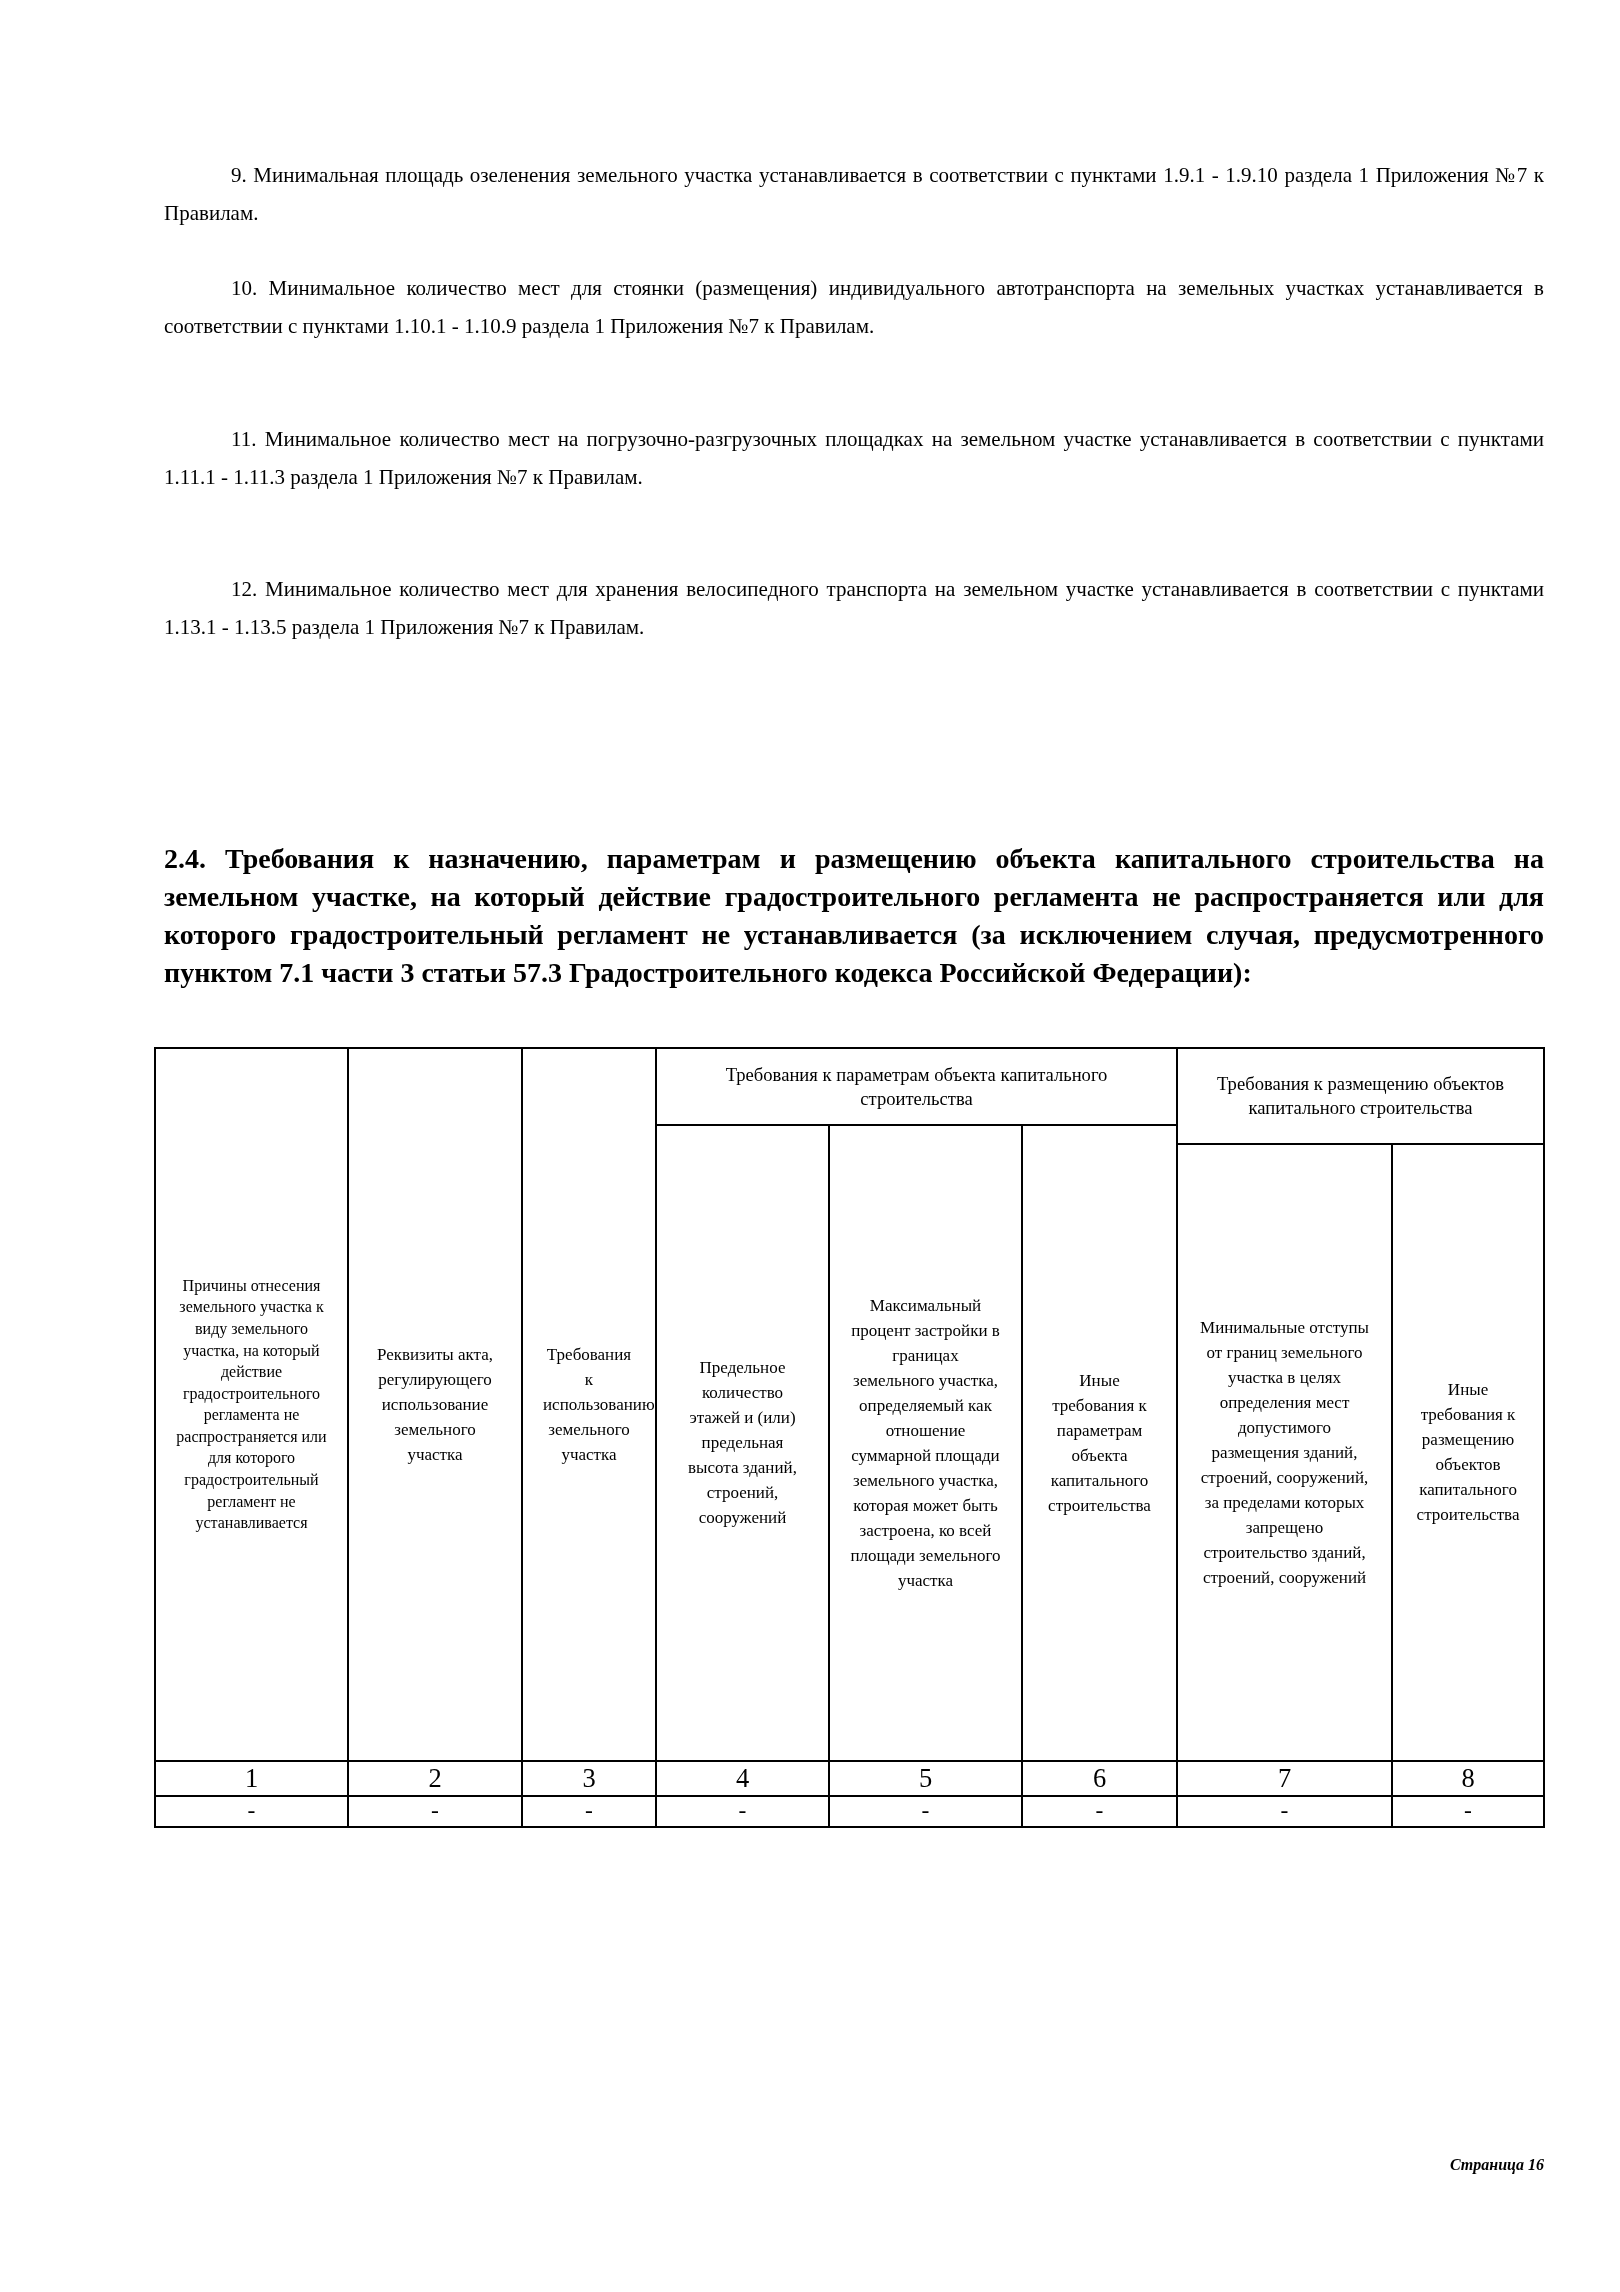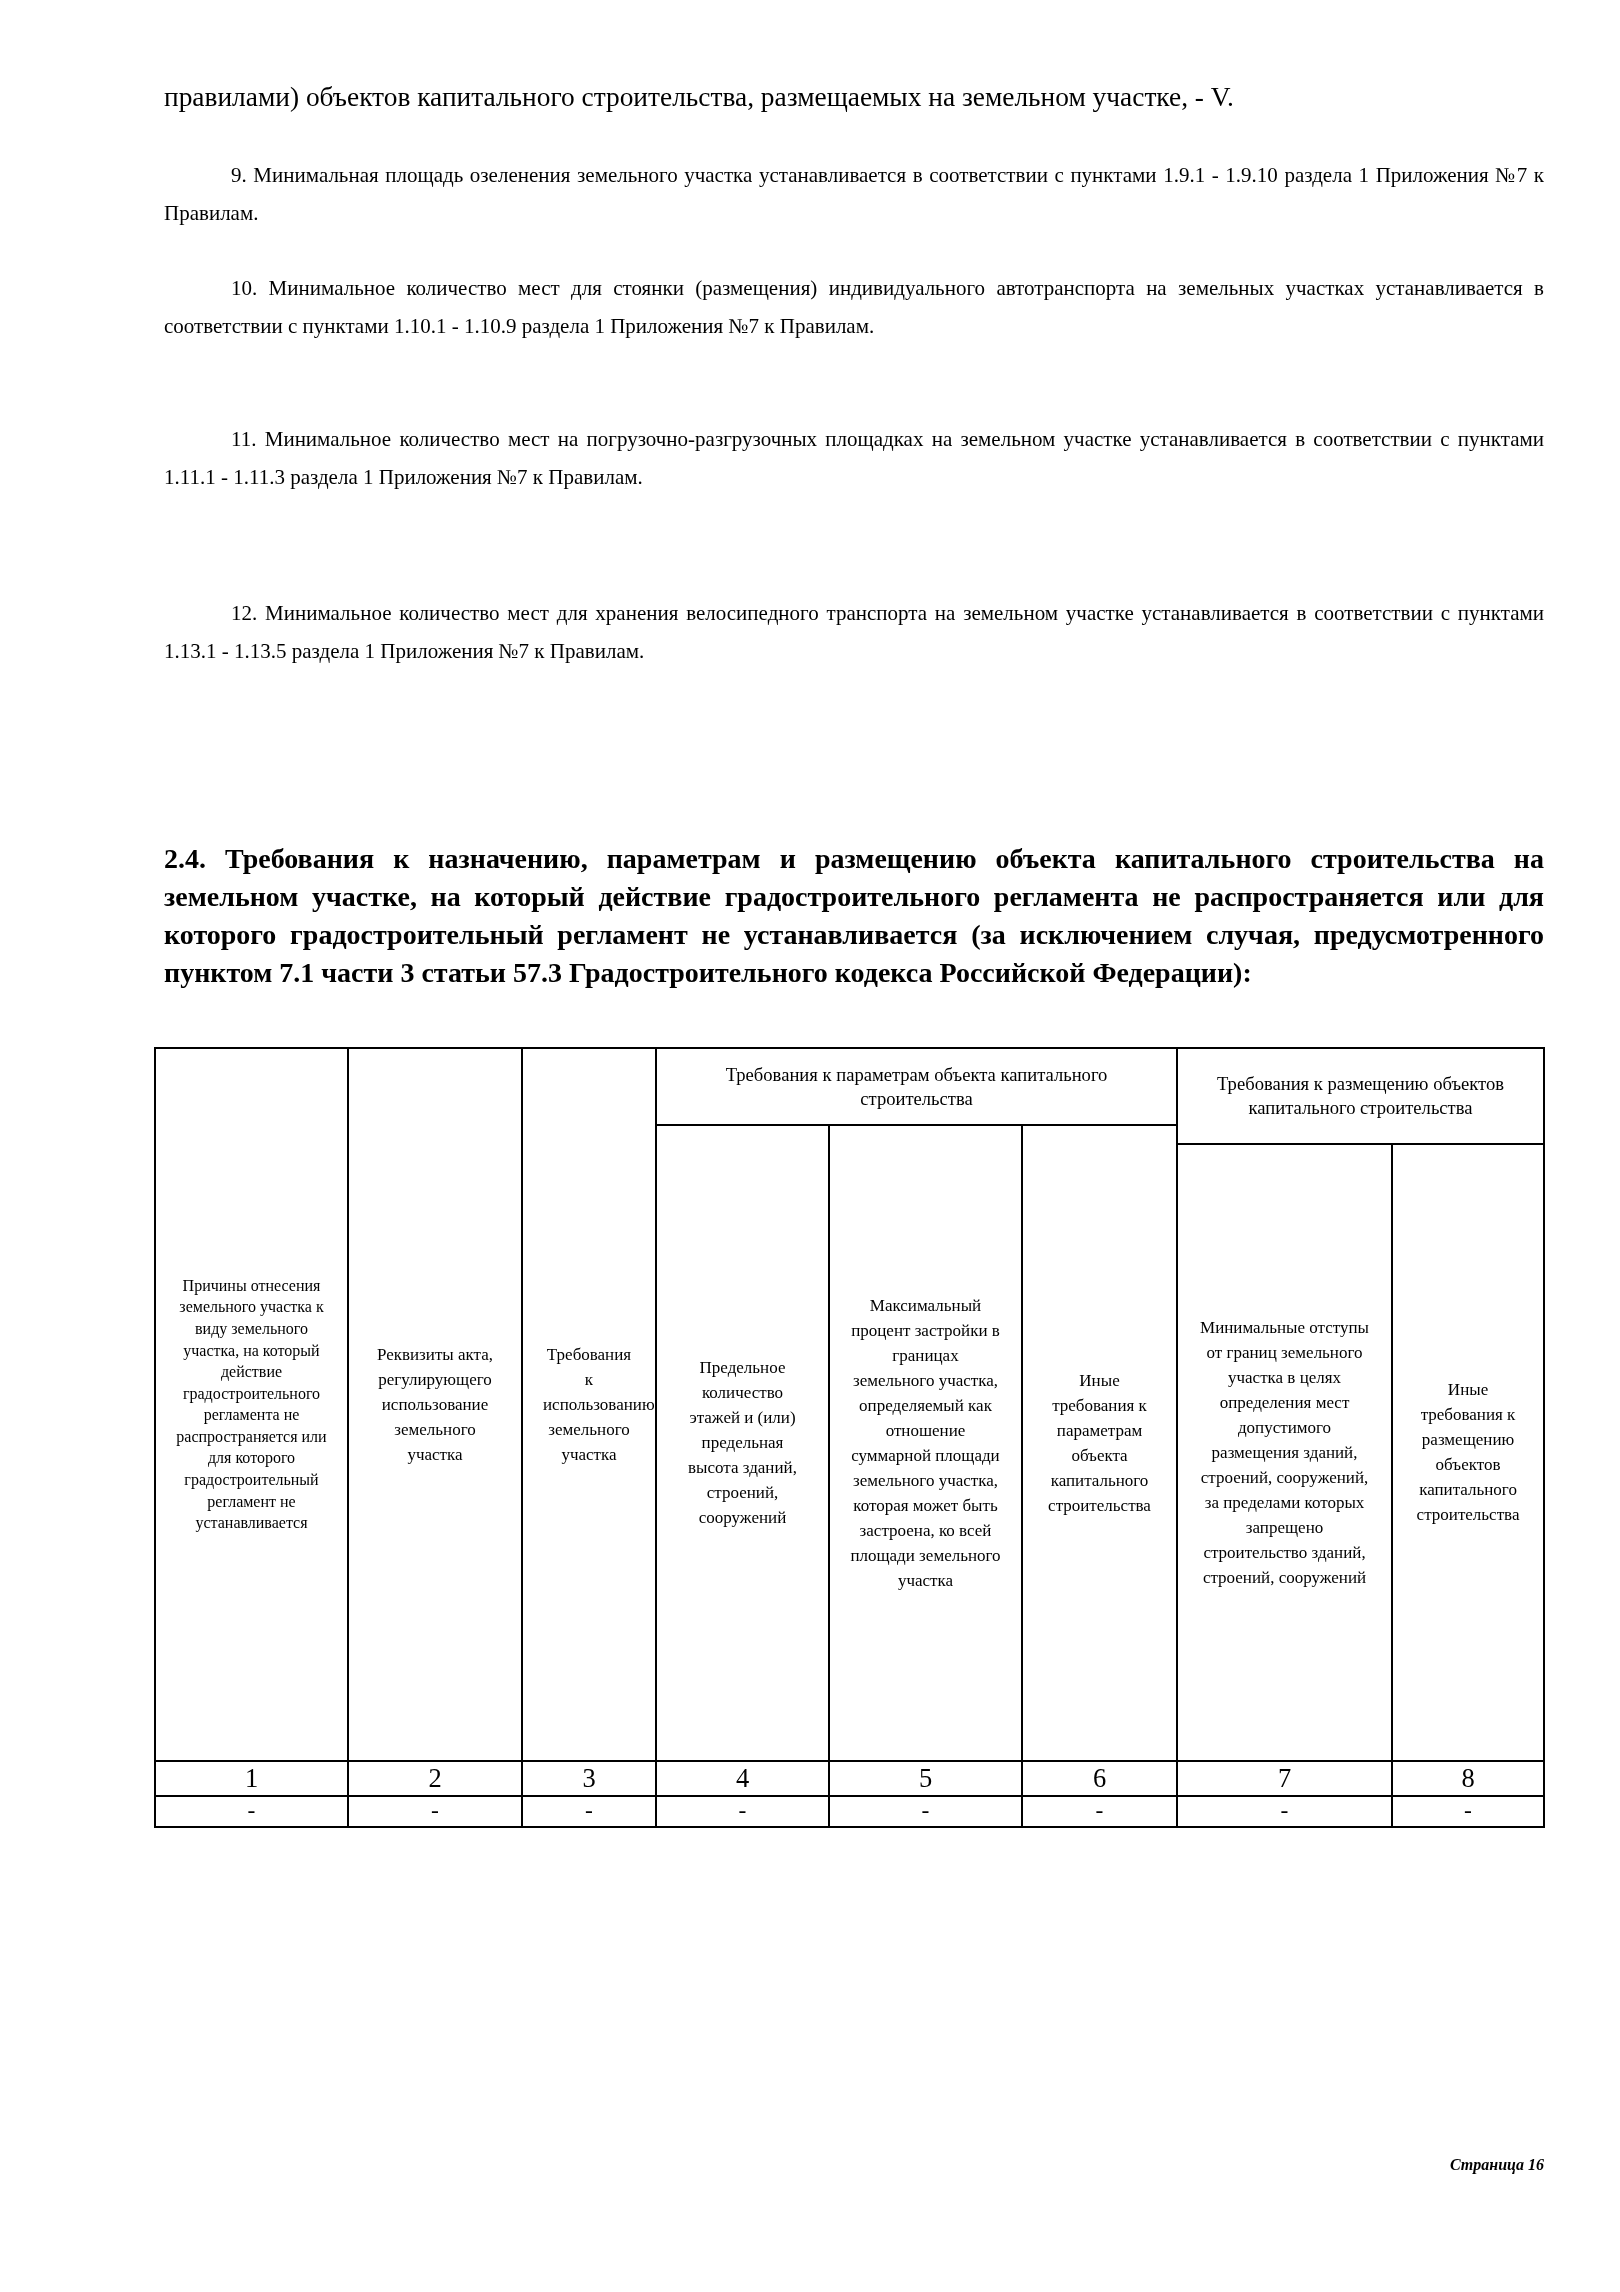--- a/index.html
+++ b/index.html
@@ -26,26 +26,25 @@
     .data-row td { height: 29px; font-size: 23.5px; line-height: 27.4px; }
 
     .footer { position: absolute; left: 1392px; top: 2156px; width: 152px; text-align: right;
               font-size: 16px; font-weight: bold; font-style: italic; }
   </style>
 </head>
 <body>
 
 <div class="page">
 
-  <div class="body-text" style="top:79px;">правилами) объектов капитального строительства, размещаемых на земельном участке, - V.</div>
 
   <p class="para" style="top:156px; text-indent:67px;">9. Минимальная площадь озеленения земельного участка устанавливается в соответствии с пунктами 1.9.1 - 1.9.10 раздела 1 Приложения №7 к Правилам.</p>
   <p class="para" style="top:269px; text-indent:67px;">10. Минимальное количество мест для стоянки (размещения) индивидуального автотранспорта на земельных участках устанавливается в соответствии с пунктами 1.10.1 - 1.10.9 раздела 1 Приложения №7 к Правилам.</p>
   <p class="para" style="top:420px; text-indent:67px;">11. Минимальное количество мест на погрузочно-разгрузочных площадках на земельном участке устанавливается в соответствии с пунктами 1.11.1 - 1.11.3 раздела 1 Приложения №7 к Правилам.</p>
-  <p class="para" style="top:594px; text-indent:67px;">12. Минимальное количество мест для хранения велосипедного транспорта на земельном участке устанавливается в соответствии с пунктами 1.13.1 - 1.13.5 раздела 1 Приложения №7 к Правилам.</p>
+  <p class="para" style="top:570px; text-indent:67px;">12. Минимальное количество мест для хранения велосипедного транспорта на земельном участке устанавливается в соответствии с пунктами 1.13.1 - 1.13.5 раздела 1 Приложения №7 к Правилам.</p>
 
   <p class="heading">2.4. Требования к назначению, параметрам и размещению объекта капитального строительства на земельном участке, на который действие градостроительного регламента не распространяется или для которого градостроительный регламент не устанавливается (за исключением случая, предусмотренного пунктом 7.1 части 3 статьи 57.3 Градостроительного кодекса Российской Федерации):</p>
 
   <table class="req">
     <colgroup>
       <col style="width:193px">
       <col style="width:174px">
       <col style="width:134px">
       <col style="width:173px">
       <col style="width:193px">

